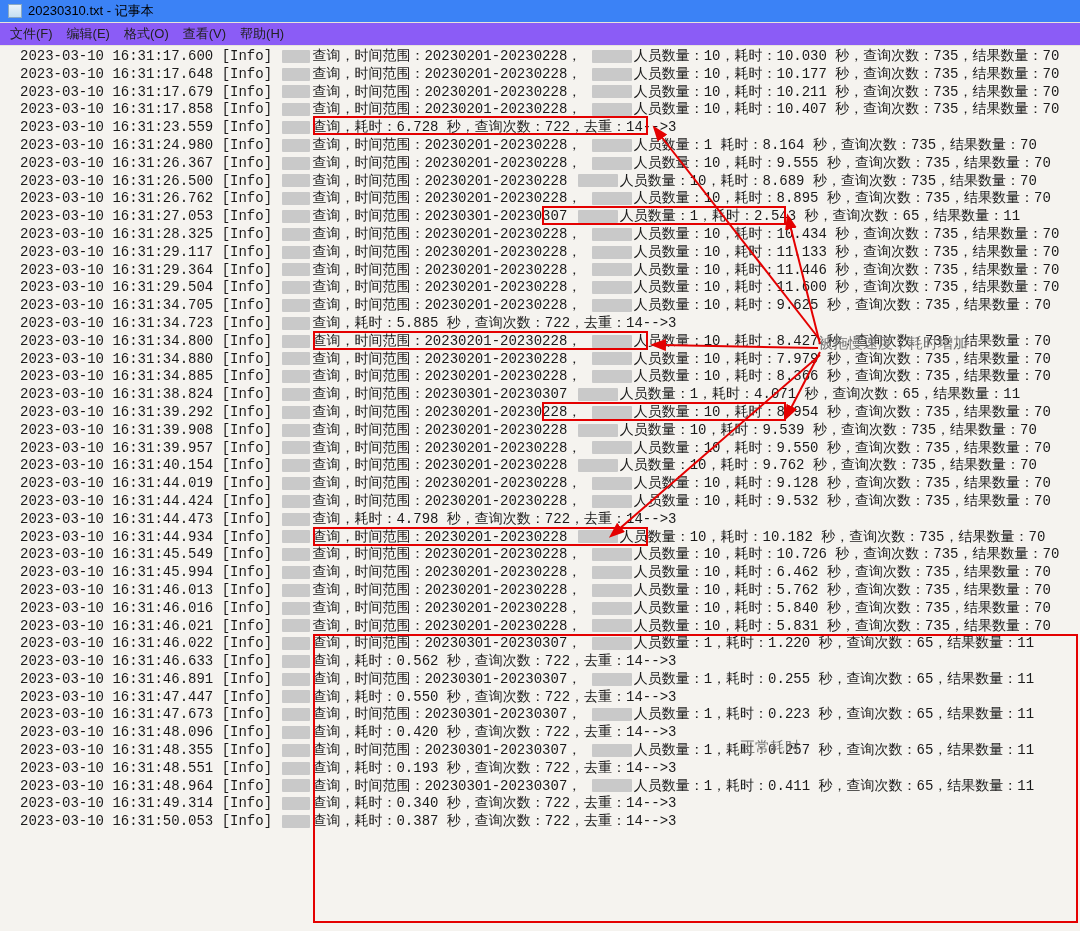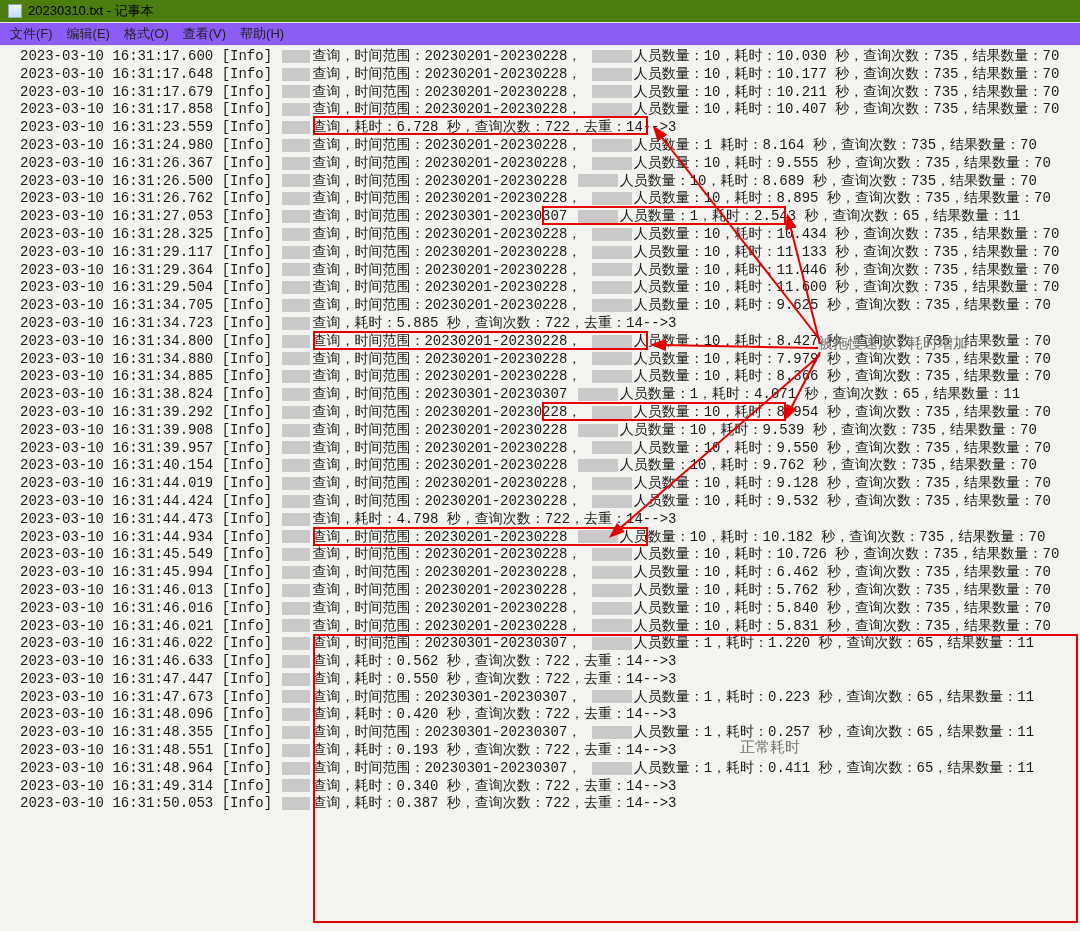--- a/index.html
+++ b/index.html
@@ -11,21 +11,21 @@
     height: 931px;
     overflow: hidden;
     position: relative;
     color: #000;
   }
   .titlebar {
     display: flex;
     align-items: center;
     gap: 6px;
     padding: 2px 8px;
-    background: #4d7c0f;
+    background: #3b82f6;
     border-bottom: 1px solid #e6e3dc;
   }
   .titlebar .icon {
     width: 14px; height: 14px;
     border: 1px solid #8aa9c3;
     background: linear-gradient(#eaf3fb,#c5dff2);
   }
   .menubar {
     display: flex;
     gap: 14px;
@@ -119,20 +119,21 @@
     <div class="line">2023-03-10 16:31:44.424 [Info]      <span class="smudge"></span>查询，时间范围：20230201-20230228，   <span class="smudge w"></span>人员数量：10，耗时：9.532 秒，查询次数：735，结果数量：70</div>
     <div class="line">2023-03-10 16:31:44.473 [Info]      <span class="smudge"></span>查询，耗时：4.798 秒，查询次数：722，去重：14--&gt;3</div>
     <div class="line">2023-03-10 16:31:44.934 [Info]      <span class="smudge"></span>查询，时间范围：20230201-20230228     <span class="smudge w"></span>人员数量：10，耗时：10.182 秒，查询次数：735，结果数量：70</div>
     <div class="line">2023-03-10 16:31:45.549 [Info]      <span class="smudge"></span>查询，时间范围：20230201-20230228，   <span class="smudge w"></span>人员数量：10，耗时：10.726 秒，查询次数：735，结果数量：70</div>
     <div class="line">2023-03-10 16:31:45.994 [Info]      <span class="smudge"></span>查询，时间范围：20230201-20230228，   <span class="smudge w"></span>人员数量：10，耗时：6.462 秒，查询次数：735，结果数量：70</div>
     <div class="line">2023-03-10 16:31:46.013 [Info]      <span class="smudge"></span>查询，时间范围：20230201-20230228，   <span class="smudge w"></span>人员数量：10，耗时：5.762 秒，查询次数：735，结果数量：70</div>
     <div class="line">2023-03-10 16:31:46.016 [Info]      <span class="smudge"></span>查询，时间范围：20230201-20230228，   <span class="smudge w"></span>人员数量：10，耗时：5.840 秒，查询次数：735，结果数量：70</div>
     <div class="line">2023-03-10 16:31:46.021 [Info]      <span class="smudge"></span>查询，时间范围：20230201-20230228，   <span class="smudge w"></span>人员数量：10，耗时：5.831 秒，查询次数：735，结果数量：70</div>
     <div class="line">2023-03-10 16:31:46.022 [Info]      <span class="smudge"></span>查询，时间范围：20230301-20230307，   <span class="smudge w"></span>人员数量：1，耗时：1.220 秒，查询次数：65，结果数量：11</div>
     <div class="line">2023-03-10 16:31:46.633 [Info]      <span class="smudge"></span>查询，耗时：0.562 秒，查询次数：722，去重：14--&gt;3</div>
+    <div class="line">2023-03-10 16:31:46.891 [Info]      <span class="smudge"></span>查询，时间范围：20230301-20230307，   <span class="smudge w"></span>人员数量：1，耗时：0.255 秒，查询次数：65，结果数量：11</div>
     <div class="line">2023-03-10 16:31:47.447 [Info]      <span class="smudge"></span>查询，耗时：0.550 秒，查询次数：722，去重：14--&gt;3</div>
     <div class="line">2023-03-10 16:31:47.673 [Info]      <span class="smudge"></span>查询，时间范围：20230301-20230307，   <span class="smudge w"></span>人员数量：1，耗时：0.223 秒，查询次数：65，结果数量：11</div>
     <div class="line">2023-03-10 16:31:48.096 [Info]      <span class="smudge"></span>查询，耗时：0.420 秒，查询次数：722，去重：14--&gt;3</div>
     <div class="line">2023-03-10 16:31:48.355 [Info]      <span class="smudge"></span>查询，时间范围：20230301-20230307，   <span class="smudge w"></span>人员数量：1，耗时：0.257 秒，查询次数：65，结果数量：11</div>
     <div class="line">2023-03-10 16:31:48.551 [Info]      <span class="smudge"></span>查询，耗时：0.193 秒，查询次数：722，去重：14--&gt;3</div>
     <div class="line">2023-03-10 16:31:48.964 [Info]      <span class="smudge"></span>查询，时间范围：20230301-20230307，   <span class="smudge w"></span>人员数量：1，耗时：0.411 秒，查询次数：65，结果数量：11</div>
     <div class="line">2023-03-10 16:31:49.314 [Info]      <span class="smudge"></span>查询，耗时：0.340 秒，查询次数：722，去重：14--&gt;3</div>
     <div class="line">2023-03-10 16:31:50.053 [Info]      <span class="smudge"></span>查询，耗时：0.387 秒，查询次数：722，去重：14--&gt;3</div>
   </div>
 

